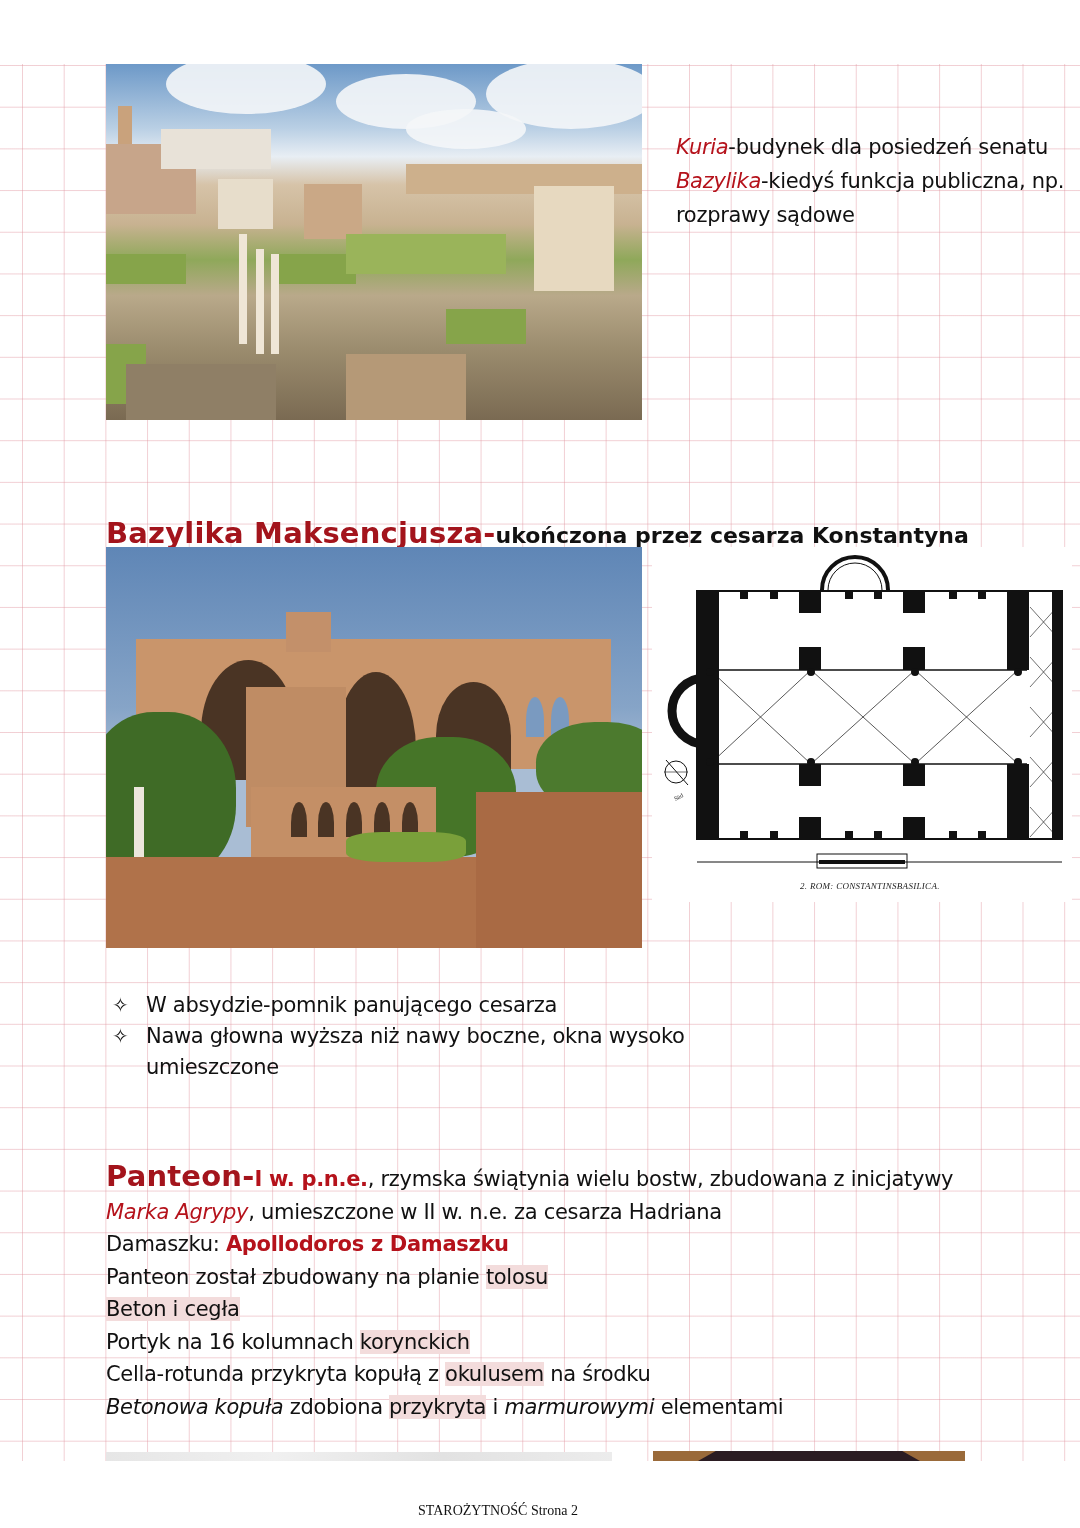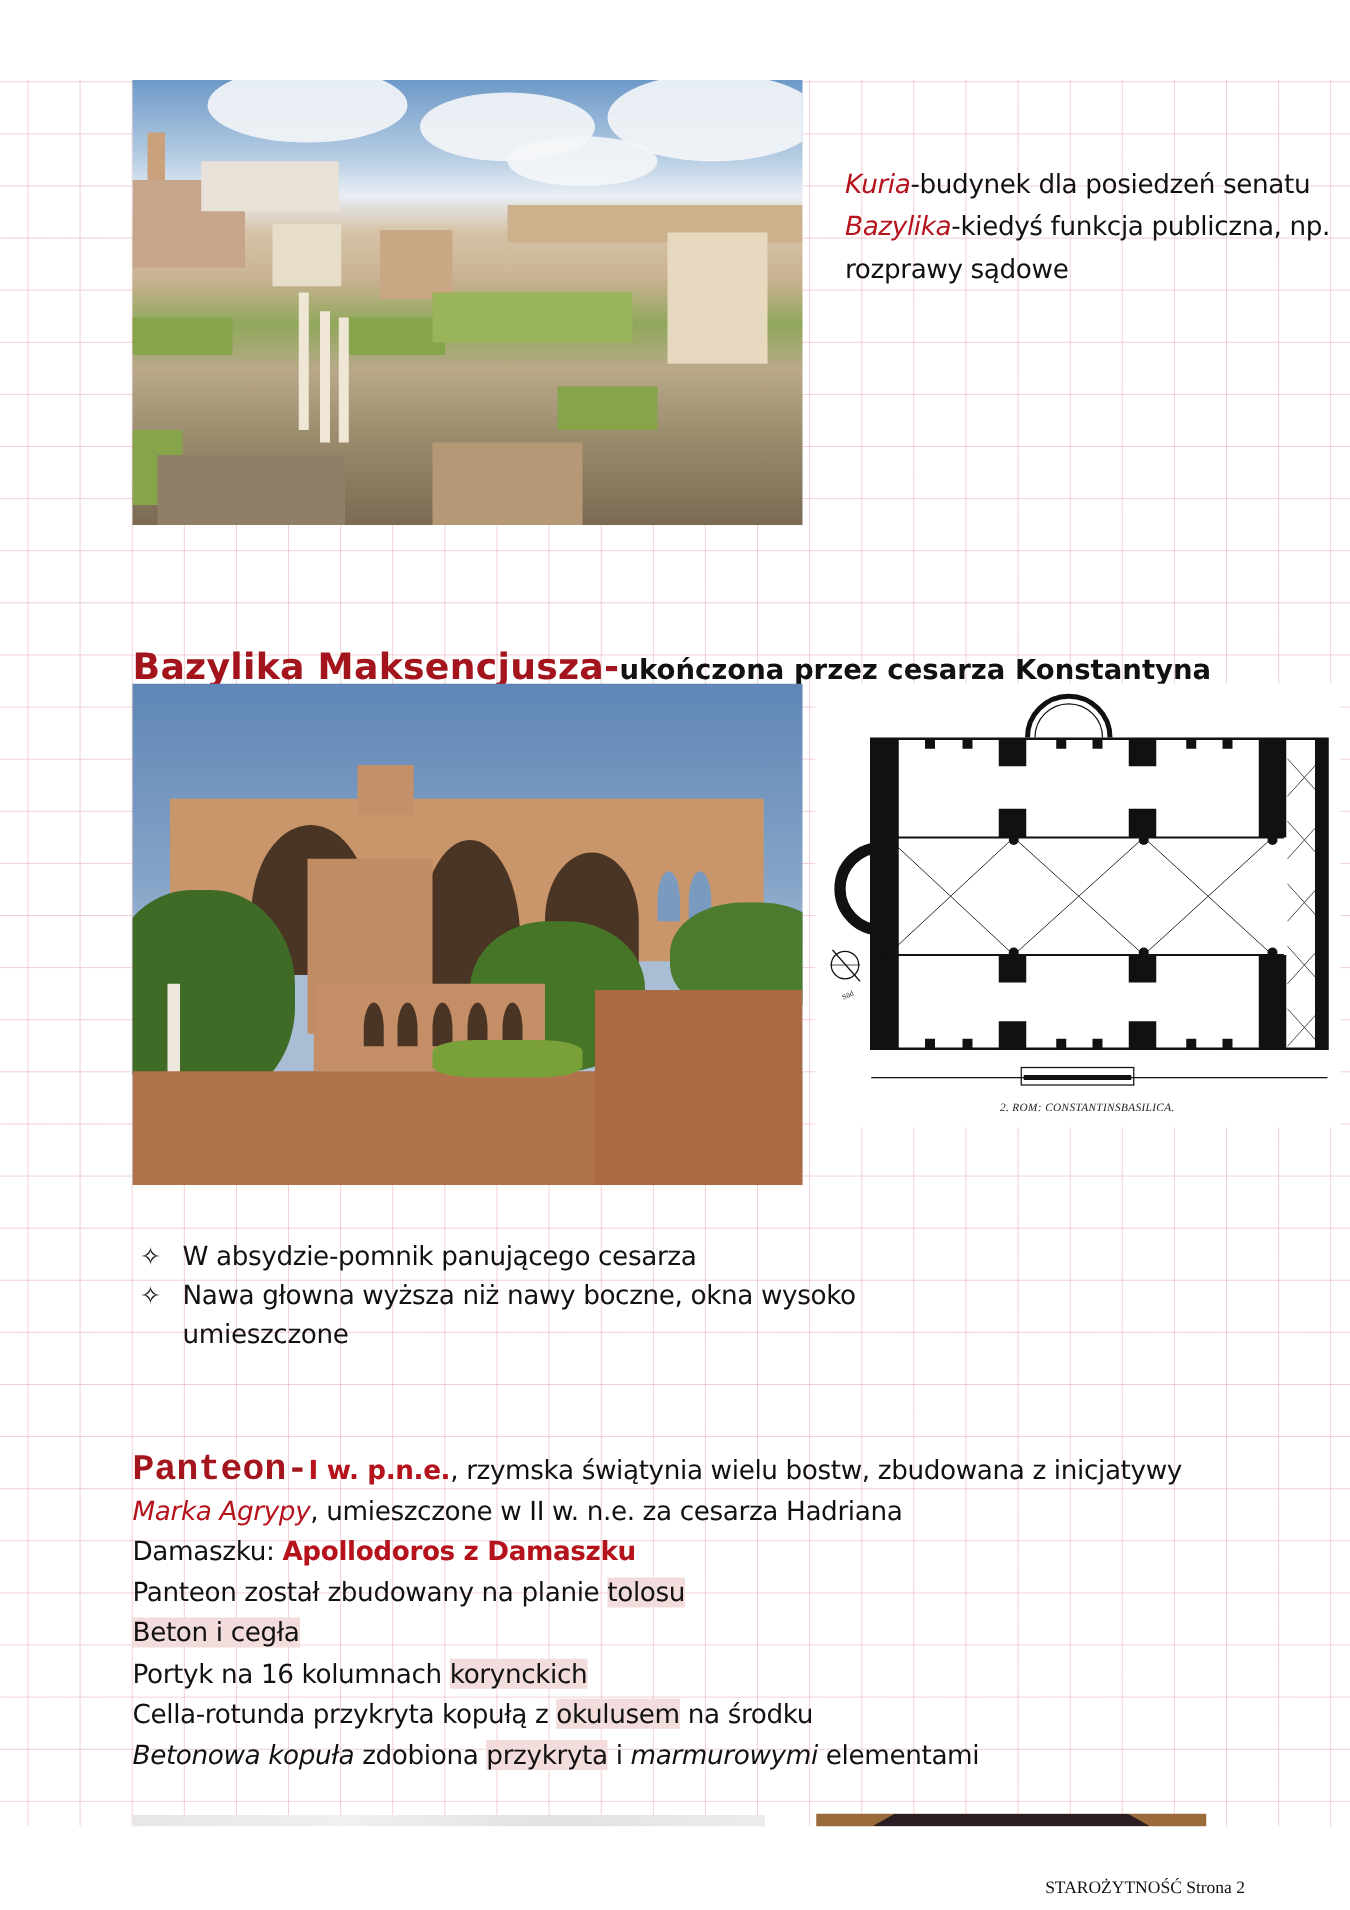--- a/index.html
+++ b/index.html
@@ -51,21 +51,21 @@
   .plan { left: 652px; top: 547px; width: 420px; height: 355px; background:#fff; }
   .caption-plan { font-family: "Liberation Serif", serif; font-size: 9px; letter-spacing: 0.3px; color:#222;font-style:italic; }
 
   .bullet { display:flex; align-items:flex-start; }
   .bullet .star { width: 34px; font-size: 20px; line-height: 31px; }
 
   .strip-left { left:106px; top:1452px; width:506px; height:9px; background:linear-gradient(to right,#e6e6e6,#f0f0f0,#e2e2e2,#ececec); }
   .strip-right { left:653px; top:1451px; width:312px; height:10px; background:#9a6a3a; overflow:hidden; }
   .strip-right .dark { position:absolute; left:45px; right:45px; top:0; bottom:0; background:#2b1c22; clip-path: polygon(8% 0,92% 0,100% 100%,0 100%); }
 
-  .footer { left:0; width:996px; top:1503px; text-align:right; font-family: "Liberation Serif", serif; font-size: 14px; color:#111; }
+  .footer { left:0; width:996px; top:1503px; text-align:center; font-family: "Liberation Serif", serif; font-size: 14px; color:#111; }
 </style>
 </head>
 <body>
 
 <div class="grid"></div>
 
 <div class="abs photo-forum" title="Forum Romanum – aerial view">
   <div class="cloud" style="left:60px;top:-10px;width:160px;height:60px;"></div>
   <div class="cloud" style="left:230px;top:10px;width:140px;height:55px;"></div>
   <div class="cloud" style="left:380px;top:-5px;width:170px;height:70px;"></div>
@@ -190,21 +190,21 @@
     <span>W absydzie-pomnik panującego cesarza</span>
   </div>
   <div class="bullet">
     <span class="star">✧</span>
     <span style="width:540px;">Nawa głowna wyższa niż nawy boczne, okna wysoko umieszczone</span>
   </div>
 </div>
 
 <div class="abs txt" style="left:106px;top:1160px;width:940px;line-height:32.5px;">
   <div style="white-space:nowrap;">
-    <span class="head darkred" style="font-size:29px;font-family:Liberation Mono, monospace;">Panteon-</span><span class="red" style="font-weight:bold;font-size:21px;">I w. p.n.e.</span><span>, rzymska świątynia wielu bostw, zbudowana z inicjatywy</span>
+    <span class="head darkred" style="font-size:29px;">Panteon-</span><span class="red" style="font-weight:bold;font-size:21px;">I w. p.n.e.</span><span>, rzymska świątynia wielu bostw, zbudowana z inicjatywy</span>
   </div>
   <div>
     <span class="red it">Marka Agrypy</span><span>, umieszczone w II w. n.e. za cesarza Hadriana</span>
   </div>
   <div>
     <span>Damaszku: </span><span class="red" style="font-weight:bold;">Apollodoros z Damaszku</span>
   </div>
   <div>
     <span>Panteon został zbudowany na planie </span><span class="hl">tolosu</span>
   </div>

